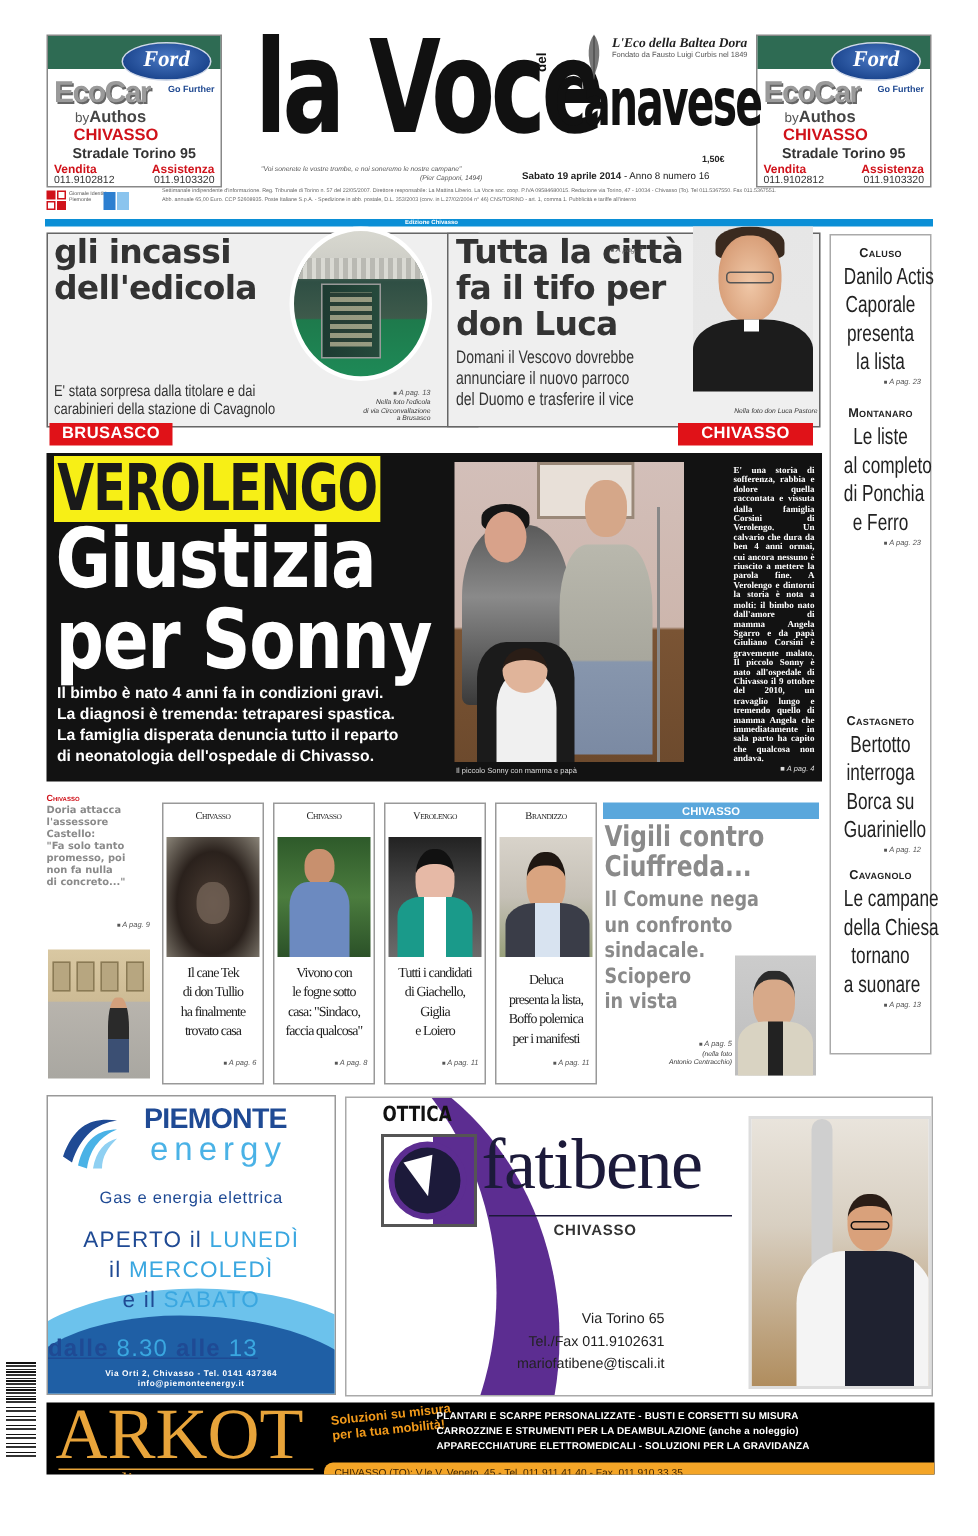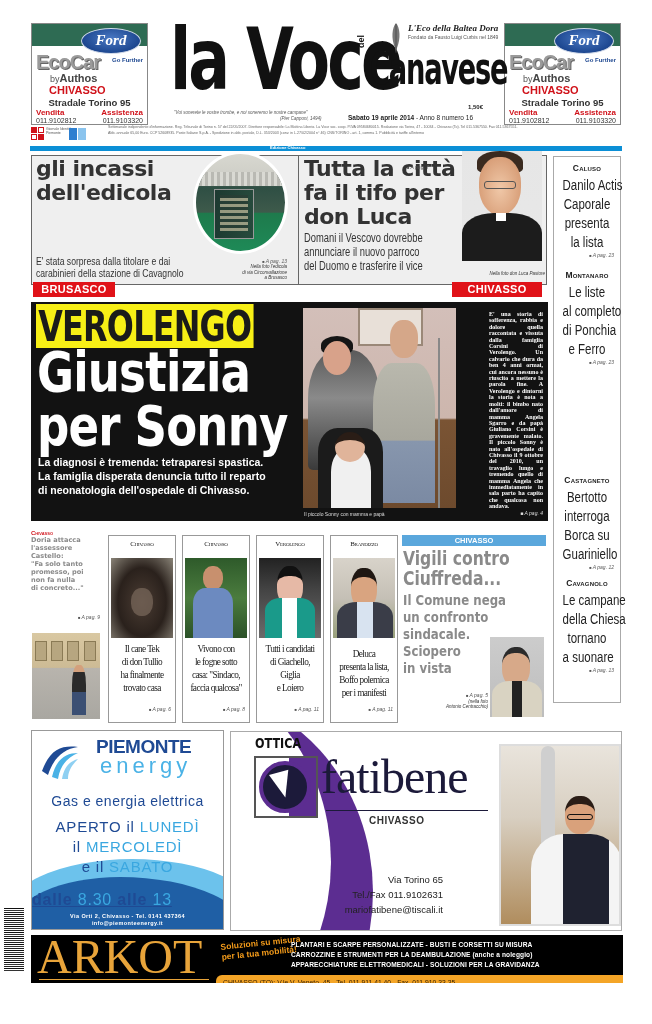--- a/index.html
+++ b/index.html
@@ -134,21 +134,21 @@
   .vigili-photo::after { content: ""; position: absolute; left: 2px; top: 44px; width: 50px; height: 40px; border-radius: 35% 35% 0 0; background: linear-gradient(90deg, #d9d3c2 0 40%, #222 40% 60%, #d9d3c2 60%); }
   .vigili-cap { position: absolute; left: 460px; top: 693px; width: 28px; text-align: right; font-size: 4.5px; line-height: 5.5px; font-style: italic; color: #333; }
 
   
   .pe-ad { position: absolute; left: 31px; top: 730px; width: 193px; height: 200px; border: 1px solid #999; background: #fff; overflow: hidden; }
   .pe-wave { position: absolute; left: -30px; top: 128px; width: 260px; height: 120px; border-radius: 50% 50% 0 0; background: #6cc2ec; }
   .pe-wave2 { position: absolute; left: -20px; top: 146px; width: 240px; height: 110px; border-radius: 45% 55% 0 0; background: #1f5fa5; }
   .pe-logo { position: absolute; left: 8px; top: 10px; width: 40px; height: 40px; }
   .pe-name { position: absolute; left: 64px; top: 5px; font-size: 19px; font-weight: bold; color: #1f4a94; letter-spacing: -0.5px; }
   .pe-energy { position: absolute; left: 68px; top: 22px; font-size: 22px; color: #4ab2e6; letter-spacing: 4px; }
-  .pe-gas { position: absolute; left: 0; width: 100%; top: 62px; text-align: center; font-size: 14px; color: #1f4a94; letter-spacing: 0.5px; }
+  .pe-gas { position: absolute; left: 0; width: 100%; top: 62px; text-align: center; font-size: 11px; color: #1f4a94; letter-spacing: 0.5px; }
   .pe-line { position: absolute; left: 0; width: 100%; text-align: center; font-size: 15px; color: #1f4a94; letter-spacing: 0.8px; }
   .pe-line .lt { color: #3aa7e0; }
   .pe-dalle { position: absolute; left: 0; width: 100%; top: 160px; text-align: left; font-size: 16px; font-weight: bold; color: #1f4a94; letter-spacing: 0.8px; text-decoration: underline; }
   .pe-dalle .lt { color: #3aa7e0; font-weight: normal; }
   .pe-addr { position: absolute; left: 0; width: 100%; top: 182px; text-align: center; font-size: 5.5px; font-weight: bold; color: #fff; letter-spacing: 0.4px; line-height: 7px; }
 
   
   .ft-ad { position: absolute; left: 230px; top: 731px; width: 392px; height: 200px; border: 1px solid #aaa; background: #fff; overflow: hidden; }
   .ft-swoosh { position: absolute; left: -260px; top: -70px; width: 360px; height: 400px; border-radius: 50%; box-shadow: 42px 30px 0 0 #5c2d91; }
   .ft-ottica { position: absolute; left: 24px; top: 3px; font-family: "DejaVu Sans", sans-serif; font-weight: bold; font-size: 14px; color: #111; transform: scaleX(0.8); transform-origin: left top; }
@@ -317,20 +317,21 @@
     <div class="rc-title" style="margin-top:0">a suonare</div>
     <div class="rc-apag apag">A pag. 13</div>
   </div>
 </div>
 
 <div class="main-black">
   <div class="main-kicker">VEROLENGO</div>
   <div class="main-hl" style="top:41px;">Giustizia</div>
   <div class="main-hl" style="top:95px;">per Sonny</div>
   <div class="main-sub" style="top:153px;">
+    <div>Il bimbo è nato 4 anni fa in condizioni gravi.</div>
     <div>La diagnosi è tremenda: tetraparesi spastica.</div>
     <div>La famiglia disperata denuncia tutto il reparto</div>
     <div>di neonatologia dell'ospedale di Chivasso.</div>
   </div>
   <div class="main-photo">
     <div class="frame"></div>
       <div class="mom"></div>
       <div class="momhair"></div>
       <div class="momhead"></div>
     <div class="dad"></div>

